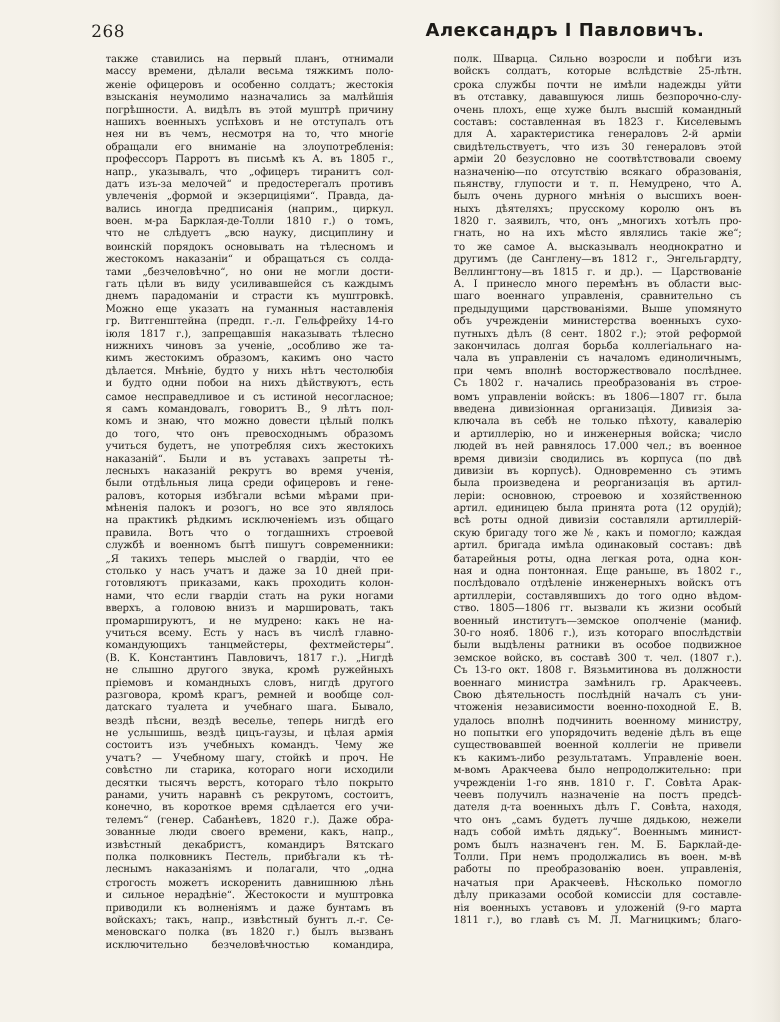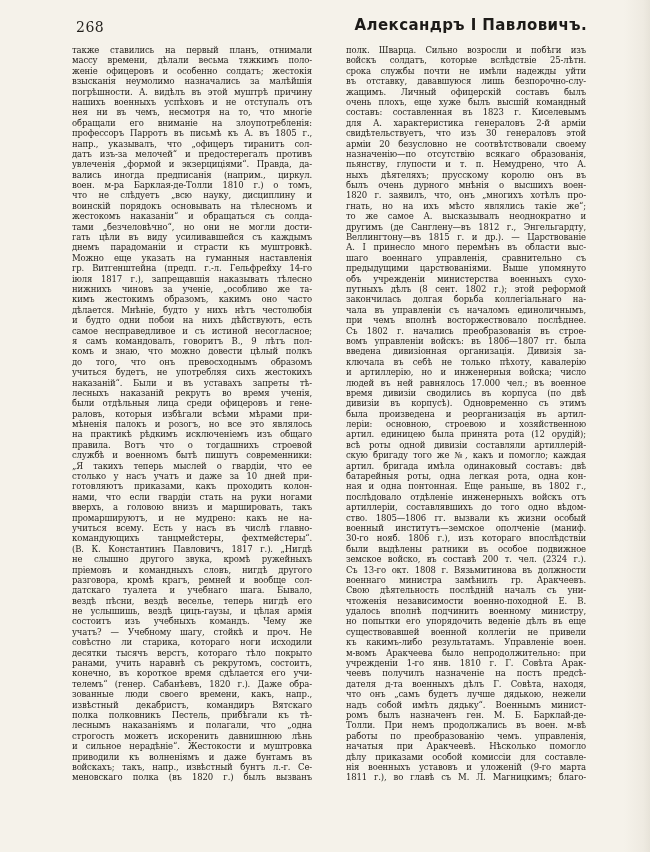--- a/index.html
+++ b/index.html
@@ -24,21 +24,21 @@
     position:absolute; left:0; right:0; top:1px;
     text-align:right;
     font-family:"DejaVu Sans","Liberation Sans",sans-serif;
     font-weight:bold; font-size:15px; letter-spacing:0.4px;
     color:#1d1b18;
   }
   .columns {
     position:absolute; top:45px; left:72px;
     display:flex; gap:34px;
   }
-  .col { width:240px; }
+  .col { width:240px;margin-left:16px; }
   .line {
     font-size:8.5px; line-height:10.4px; height:10.4px;
     letter-spacing:-0.15px; word-spacing:-0.3px;
     text-align:justify; text-align-last:justify;
     overflow:hidden; white-space:nowrap;
     color:#26231e;
   }
 </style>
 </head>
 <body>
@@ -114,36 +114,36 @@
         <div class="line">телемъ“ (генер. Сабанѣевъ, 1820 г.). Даже обра-</div>
         <div class="line">зованные люди своего времени, какъ, напр.,</div>
         <div class="line">извѣстный декабристъ, командиръ Вятскаго</div>
         <div class="line">полка полковникъ Пестель, прибѣгали къ тѣ-</div>
         <div class="line">леснымъ наказаніямъ и полагали, что „одна</div>
         <div class="line">строгость можетъ искоренить давнишнюю лѣнь</div>
         <div class="line">и сильное нерадѣніе“. Жестокости и муштровка</div>
         <div class="line">приводили къ волненіямъ и даже бунтамъ въ</div>
         <div class="line">войскахъ; такъ, напр., извѣстный бунтъ л.-г. Се-</div>
         <div class="line">меновскаго полка (въ 1820 г.) былъ вызванъ</div>
+        <div class="line">исключительно безчеловѣчностью командира,</div>
       </div>
     <div class="col" id="col-right">
         <div class="line">полк. Шварца. Сильно возросли и побѣги изъ</div>
         <div class="line">войскъ солдатъ, которые вслѣдствіе 25-лѣтн.</div>
         <div class="line">срока службы почти не имѣли надежды уйти</div>
         <div class="line">въ отставку, дававшуюся лишь безпорочно-слу-</div>
-        <div class="line">жащимъ. Личный офицерскій составъ былъ</div>
         <div class="line">очень плохъ, еще хуже былъ высшій командный</div>
         <div class="line">составъ: составленная въ 1823 г. Киселевымъ</div>
         <div class="line">для А. характеристика генераловъ 2-й арміи</div>
         <div class="line">свидѣтельствуетъ, что изъ 30 генераловъ этой</div>
         <div class="line">арміи 20 безусловно не соотвѣтствовали своему</div>
         <div class="line">назначенію—по отсутствію всякаго образованія,</div>
         <div class="line">пьянству, глупости и т. п. Немудрено, что А.</div>
+        <div class="line">былъ очень дурного мнѣнія о высшихъ воен-</div>
         <div class="line">ныхъ дѣятеляхъ; прусскому королю онъ въ</div>
-        <div class="line">былъ очень дурного мнѣнія о высшихъ воен-</div>
         <div class="line">1820 г. заявилъ, что, онъ „многихъ хотѣлъ про-</div>
         <div class="line">гнать, но на ихъ мѣсто являлись такіе же“;</div>
         <div class="line">то же самое А. высказывалъ неоднократно и</div>
         <div class="line">другимъ (де Санглену—въ 1812 г., Энгельгардту,</div>
         <div class="line">Веллингтону—въ 1815 г. и др.). — Царствованіе</div>
         <div class="line">А. I принесло много перемѣнъ въ области выс-</div>
         <div class="line">шаго военнаго управленія, сравнительно съ</div>
         <div class="line">предыдущими царствованіями. Выше упомянуто</div>
         <div class="line">объ учрежденіи министерства военныхъ сухо-</div>
         <div class="line">путныхъ дѣлъ (8 сент. 1802 г.); этой реформой</div>
@@ -165,37 +165,37 @@
         <div class="line">скую бригаду того же №, какъ и помогло; каждая</div>
         <div class="line">артил. бригада имѣла одинаковый составъ: двѣ</div>
         <div class="line">батарейныя роты, одна легкая рота, одна кон-</div>
         <div class="line">ная и одна понтонная. Еще раньше, въ 1802 г.,</div>
         <div class="line">послѣдовало отдѣленіе инженерныхъ войскъ отъ</div>
         <div class="line">артиллеріи, составлявшихъ до того одно вѣдом-</div>
         <div class="line">ство. 1805—1806 гг. вызвали къ жизни особый</div>
         <div class="line">военный институтъ—земское ополченіе (маниф.</div>
         <div class="line">30-го нояб. 1806 г.), изъ котораго впослѣдствіи</div>
         <div class="line">были выдѣлены ратники въ особое подвижное</div>
-        <div class="line">земское войско, въ составѣ 200 т. чел. (2324 г.).</div>
+        <div class="line">земское войско, въ составѣ 300 т. чел. (1807 г.).</div>
         <div class="line">Съ 13-го окт. 1808 г. Вязьмитинова въ должности</div>
         <div class="line">военнаго министра замѣнилъ гр. Аракчеевъ.</div>
         <div class="line">Свою дѣятельность послѣдній началъ съ уни-</div>
         <div class="line">чтоженія независимости военно-походной Е. В.</div>
         <div class="line">удалось вполнѣ подчинить военному министру,</div>
         <div class="line">но попытки его упорядочить веденіе дѣлъ въ еще</div>
         <div class="line">существовавшей военной коллегіи не привели</div>
         <div class="line">къ какимъ-либо результатамъ. Управленіе воен.</div>
         <div class="line">м-вомъ Аракчеева было непродолжительно: при</div>
         <div class="line">учрежденіи 1-го янв. 1810 г. Г. Совѣта Арак-</div>
         <div class="line">чеевъ получилъ назначеніе на постъ предсѣ-</div>
         <div class="line">дателя д-та военныхъ дѣлъ Г. Совѣта, находя,</div>
         <div class="line">что онъ „самъ будетъ лучше дядькою, нежели</div>
         <div class="line">надъ собой имѣть дядьку“. Военнымъ минист-</div>
         <div class="line">ромъ былъ назначенъ ген. М. Б. Барклай-де-</div>
         <div class="line">Толли. При немъ продолжались въ воен. м-вѣ</div>
-        <div class="line">работы по преобразованію чемъ. управленія,</div>
+        <div class="line">работы по преобразованію воен. управленія,</div>
         <div class="line">начатыя при Аракчеевѣ. Нѣсколько помогло</div>
         <div class="line">дѣлу приказами особой комиссіи для составле-</div>
         <div class="line">нія военныхъ уставовъ и уложеній (9-го марта</div>
         <div class="line">1811 г.), во главѣ съ М. Л. Магницкимъ; благо-</div>
       </div>
   </div>
 </div>
 
 </body></html>

